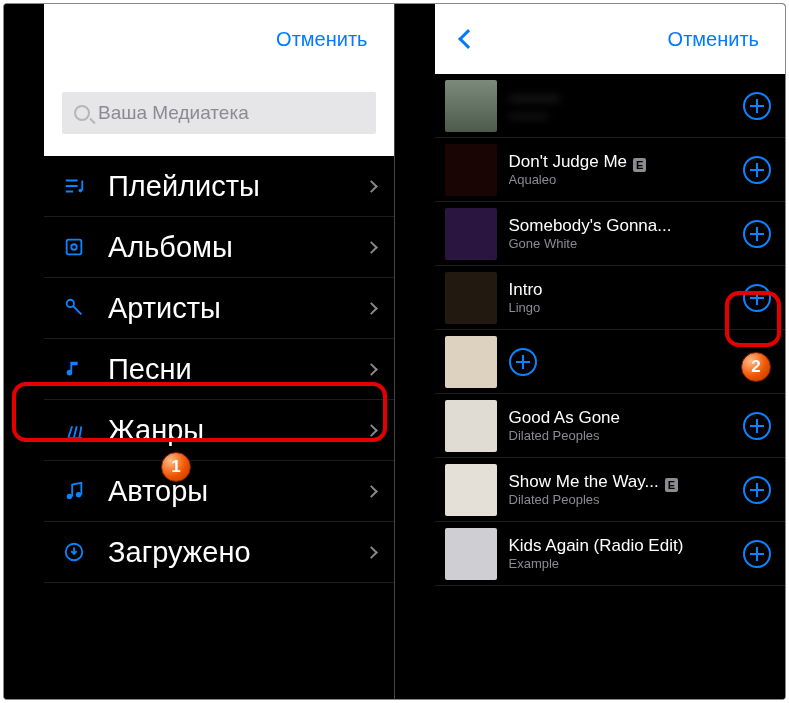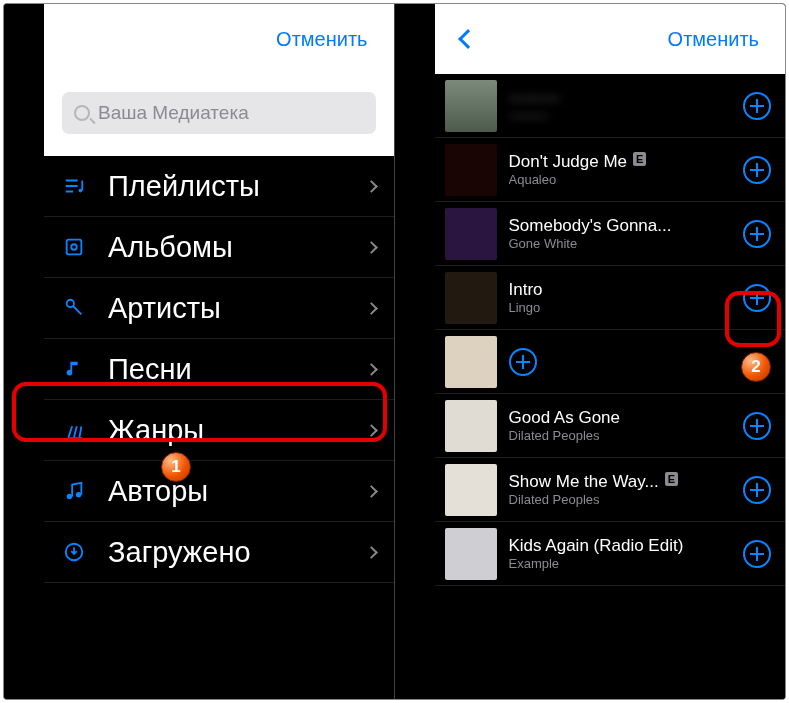--- a/index.html
+++ b/index.html
@@ -41,21 +41,21 @@
   }
   .header-left-btn { margin-right: auto; display:flex; align-items:center; }
   .header-btn { color:#007aff; cursor:pointer; padding:4px 8px; }
   .chev-l { width:14px; height:14px; border-left:3px solid #007aff; border-bottom:3px solid #007aff; transform:rotate(45deg); }
   .search-wrap {
     background:#fff;
     padding: 18px 18px 22px 18px;
   }
   .search {
     background:#e6e6e9;
-    border-radius:7px;
+    border-radius:2px;
     height:42px;
     display:flex; align-items:center;
     padding:0 12px;
     color:#8b8b90;
     font-size:19px;
     gap:8px;
   }
   .search .mag {
     width:16px;height:16px;border:2px solid #b5b5ba;border-radius:50%;
     position:relative;
@@ -104,21 +104,21 @@
     border-bottom:1px solid #1d1d1f;
     cursor:pointer;
     gap:12px;
   }
   .art {
     width:52px;height:52px;background:#333;border-radius:2px;flex-shrink:0;
     display:flex;align-items:center;justify-content:center;
     font-size:8px;color:#aaa;overflow:hidden;position:relative;
   }
   .meta { flex:1; min-width:0; }
-  .title { font-size:17px; color:#fff; white-space:nowrap; overflow:hidden; text-overflow:ellipsis; display:flex; align-items:flex-start; gap:6px;}
+  .title { font-size:17px; color:#fff; white-space:nowrap; overflow:hidden; text-overflow:ellipsis; display:flex; align-items:flex-end; gap:6px;}
   .artist { font-size:13px; color:#8b8b90; white-space:nowrap; overflow:hidden; text-overflow:ellipsis;}
   .ebadge { background:#8b8b90; color:#000; font-size:11px; font-weight:bold; padding:0 3px; border-radius:2px; line-height:14px;}
   .add {
     width:28px;height:28px;border:2px solid #0a84ff;border-radius:50%;
     color:#0a84ff;display:flex;align-items:center;justify-content:center;
     font-size:20px;font-weight:300;flex-shrink:0; cursor:pointer;
     position:relative;
   }
   .add::before{content:"";position:absolute;width:14px;height:2px;background:#0a84ff;}
   .add::after{content:"";position:absolute;width:2px;height:14px;background:#0a84ff;}

